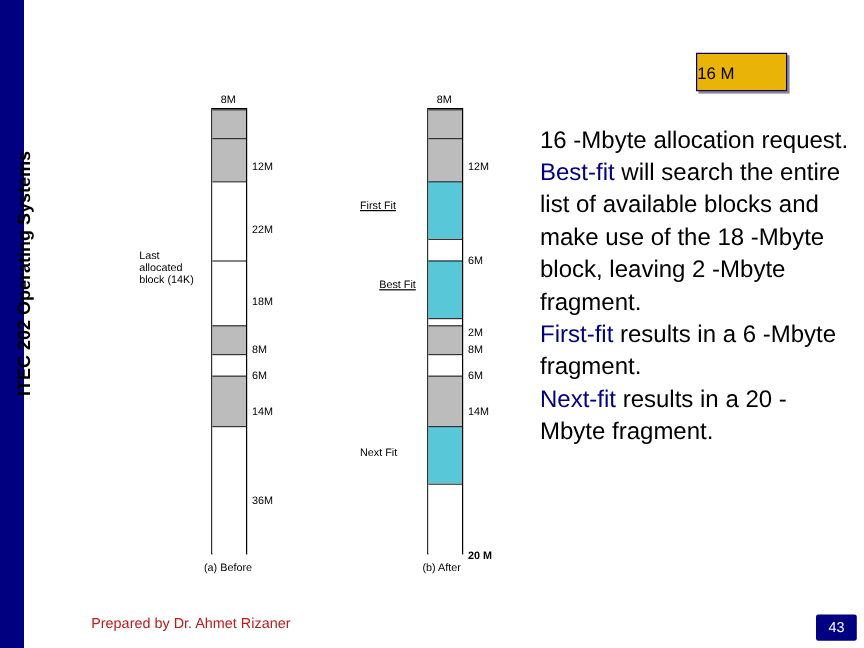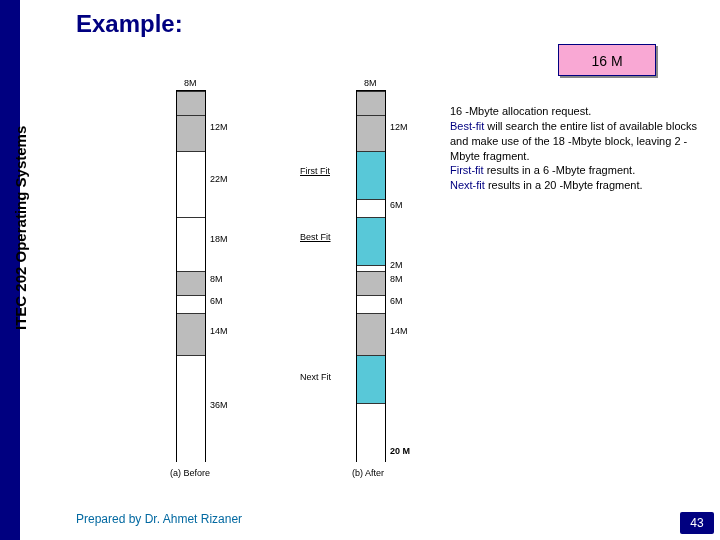--- a/index.html
+++ b/index.html
@@ -1,46 +1,45 @@
 <!DOCTYPE html>
 <html><head>
 <meta charset="utf-8">
 <style>
   * { box-sizing: border-box; margin: 0; padding: 0; }
   body { width: 720px; height: 540px; font-family: Verdana, Arial, sans-serif; position: relative; background: #fff; }
   .slide { width: 720px; height: 540px; position: relative; border-left: 20px solid #000080; }
   .title { position: absolute; left: 56px; top: 10px; font-size: 24px; font-weight: bold; color: #000080; font-family: Verdana, sans-serif; }
   .subtitle { position: absolute; left: 56px; top: 50px; font-size: 15px; font-weight: bold; color: #000080; font-family: Verdana, sans-serif; }
   .vlabel { position: absolute; left: -8px; top: 330px; transform: rotate(-90deg); transform-origin: left top; font-size: 15px; font-weight: bold; color: #000; font-family: Arial, sans-serif; white-space: nowrap; }
-  .footer { position: absolute; left: 56px; bottom: 14px; font-size: 12px; color: #0369a1; font-family: Verdana, sans-serif; }
+  .footer { position: absolute; left: 56px; bottom: 14px; font-size: 12px; color: #b91c1c; font-family: Verdana, sans-serif; }
   .pagenum { position: absolute; right: 6px; bottom: 6px; width: 34px; height: 22px; background: #000080; color: #fff; font-size: 12px; text-align: center; line-height: 22px; border-radius: 2px; }
-  .badge { position: absolute; right: 64px; top: 44px; width: 98px; height: 32px; background: #f9a8d4; border: 1px solid #000080; text-align: center; line-height: 32px; font-size: 14px; color: #000; box-shadow: 2px 2px 0 #888; }
-  .body-text { position: absolute; left: 430px; top: 104px; width: 260px; font-size: 11px; color: #000; line-height: 1.35; }
+  .badge { position: absolute; right: 64px; top: 44px; width: 76px; height: 32px; background: #eab308; border: 1px solid #000080; text-align: left; line-height: 32px; font-size: 14px; color: #000; box-shadow: 2px 2px 0 #888; }
+  .body-text { position: absolute; left: 430px; top: 104px; width: 260px; font-size: 20px; color: #000; line-height: 1.35; }
   .body-text .keyword { color: #000080; }
   .diagram { position: absolute; left: 56px; top: 90px; width: 370px; height: 400px; }
   .col { position: absolute; width: 30px; border: 1px solid #000; }
   .col-a { left: 100px; top: 0; height: 372px; }
   .col-b { left: 280px; top: 0; height: 372px; }
   .seg { position: absolute; left: 0; width: 100%; border-top: 1px solid #333; }
   .alloc { background: #bcbcbc; }
   .free { background: #fff; }
   .newalloc { background: #58c8d8; }
   .lbl { position: absolute; font-size: 9px; color: #000; }
-  .lbl-r { text-align: center; }
+  .lbl-r { text-align: center; margin-top: 12px; }
   .arrow { position: absolute; font-size: 9px; color: #000; }
   .legend { position: absolute; left: 155px; top: 218px; font-size: 9px; }
   .legend-row { display: flex; align-items: center; margin-bottom: 4px; }
   .legend-sw { width: 22px; height: 10px; border: 1px solid #333; margin-right: 6px; }
   .caption { position: absolute; font-size: 9px; color: #000; }
 </style>
 </head>
 <body>
 
 <div class="slide">
-  <div class="title">Example:</div>
   <div class="vlabel">ITEC 202 Operating Systems</div>
   <div class="badge">16  M</div>
 
   <div class="body-text">
     <span>16 -Mbyte allocation request.</span><br>
     <span class="keyword">Best-fit</span><span> will search the entire list of available blocks and make use of the 18 -Mbyte block, leaving 2 -Mbyte fragment.</span><br>
     <span class="keyword">First-fit</span><span> results in a 6 -Mbyte fragment.</span><br>
     <span class="keyword">Next-fit</span><span> results in a 20 -Mbyte fragment.</span>
   </div>
 
@@ -57,20 +56,23 @@
       <div class="seg alloc" style="top:222px; height:42px;"></div>
       <div class="seg free" style="top:264px; height:108px;"></div>
     </div>
     <div class="lbl lbl-r" style="left:134px; top:32px;">12M</div>
     <div class="lbl lbl-r" style="left:134px; top:84px;">22M</div>
     <div class="lbl lbl-r" style="left:134px; top:144px;">18M</div>
     <div class="lbl lbl-r" style="left:134px; top:184px;">8M</div>
     <div class="lbl lbl-r" style="left:134px; top:206px;">6M</div>
     <div class="lbl lbl-r" style="left:134px; top:236px;">14M</div>
     <div class="lbl lbl-r" style="left:134px; top:310px;">36M</div>
+    <div class="arrow" style="left:40px; top:118px; width:58px; text-align:left; white-space:pre-line;">Last
+allocated
+block (14K)</div>
 
     <div class="lbl" style="left:288px; top:-12px;">8M</div>
     <div class="col col-b">
       <div class="seg alloc" style="top:0; height:24px;"></div>
       <div class="seg alloc" style="top:24px; height:36px;"></div>
       <div class="seg newalloc" style="top:60px; height:48px;"></div>
       <div class="seg free" style="top:108px; height:18px;"></div>
       <div class="seg newalloc" style="top:126px; height:48px;"></div>
       <div class="seg free" style="top:174px; height:6px;"></div>
       <div class="seg alloc" style="top:180px; height:24px;"></div>
@@ -80,21 +82,21 @@
       <div class="seg free" style="top:312px; height:60px;"></div>
     </div>
     <div class="lbl lbl-r" style="left:314px; top:32px;">12M</div>
     <div class="lbl lbl-r" style="left:314px; top:110px;">6M</div>
     <div class="lbl lbl-r" style="left:314px; top:170px;">2M</div>
     <div class="lbl lbl-r" style="left:314px; top:184px;">8M</div>
     <div class="lbl lbl-r" style="left:314px; top:206px;">6M</div>
     <div class="lbl lbl-r" style="left:314px; top:236px;">14M</div>
     <div class="lbl lbl-r" style="left:314px; top:356px;font-weight:bold;">20 M</div>
     <div class="arrow" style="left:224px; top:76px;text-decoration:underline;">First Fit</div>
-    <div class="arrow" style="left:224px; top:142px;text-decoration:underline;">Best Fit</div>
+    <div class="arrow" style="left:240px; top:142px;text-decoration:underline;">Best Fit</div>
     <div class="arrow" style="left:224px; top:282px;">Next Fit</div>
 
 
     <div class="caption" style="left:94px; top:378px;">(a) Before</div>
     <div class="caption" style="left:276px; top:378px;">(b) After</div>
   </div>
 
   <div class="footer">Prepared by Dr. Ahmet Rizaner</div>
   <div class="pagenum">43</div>
 </div>

